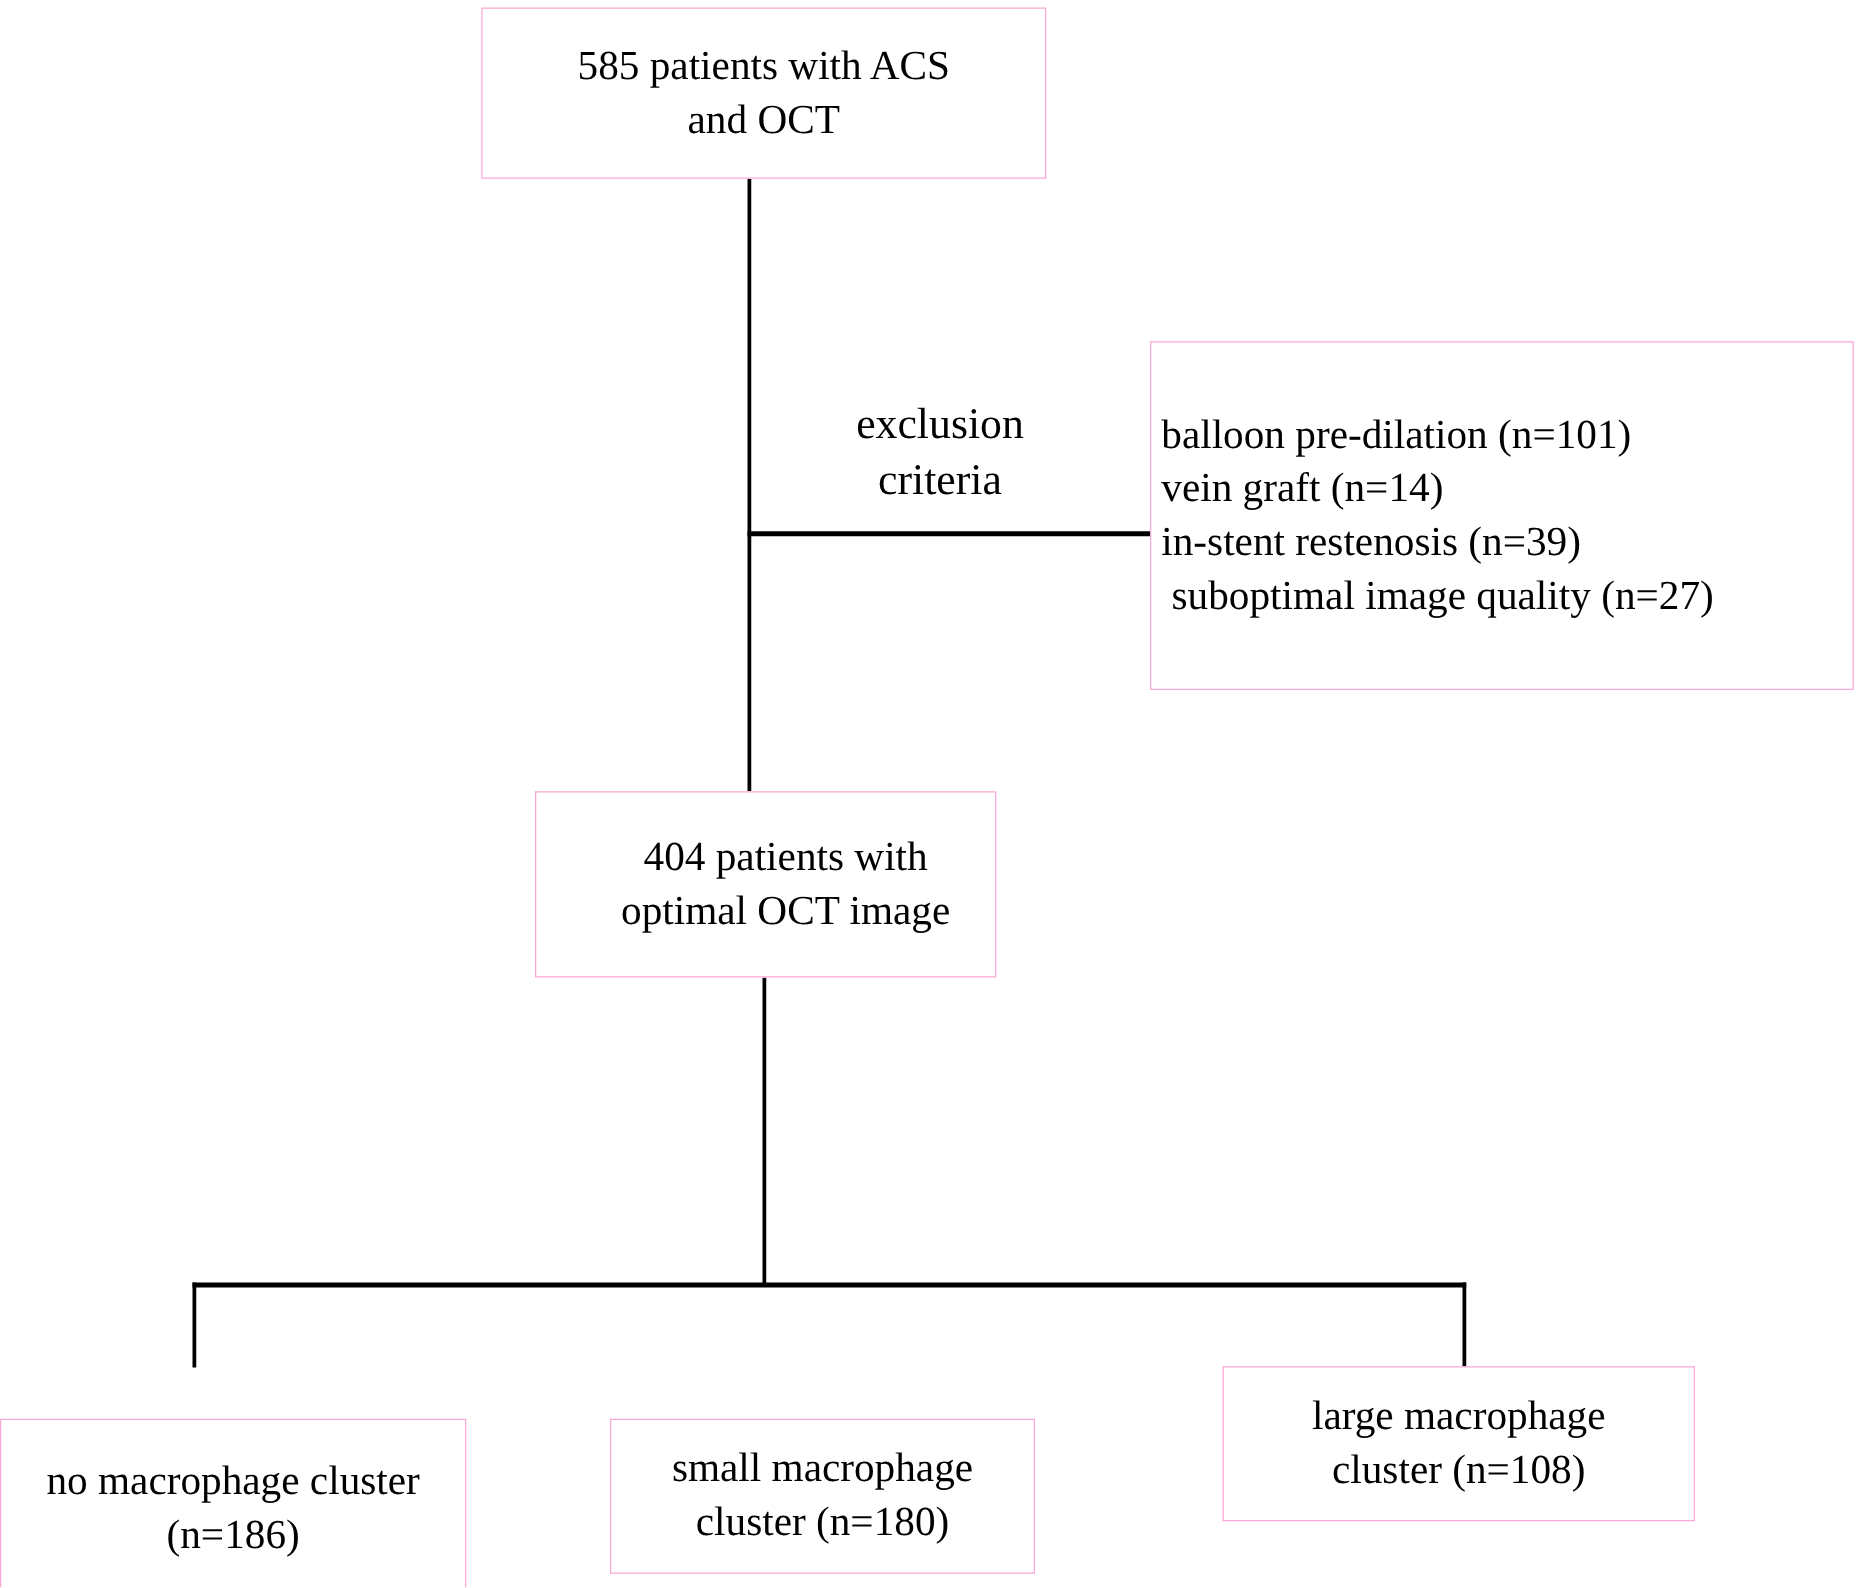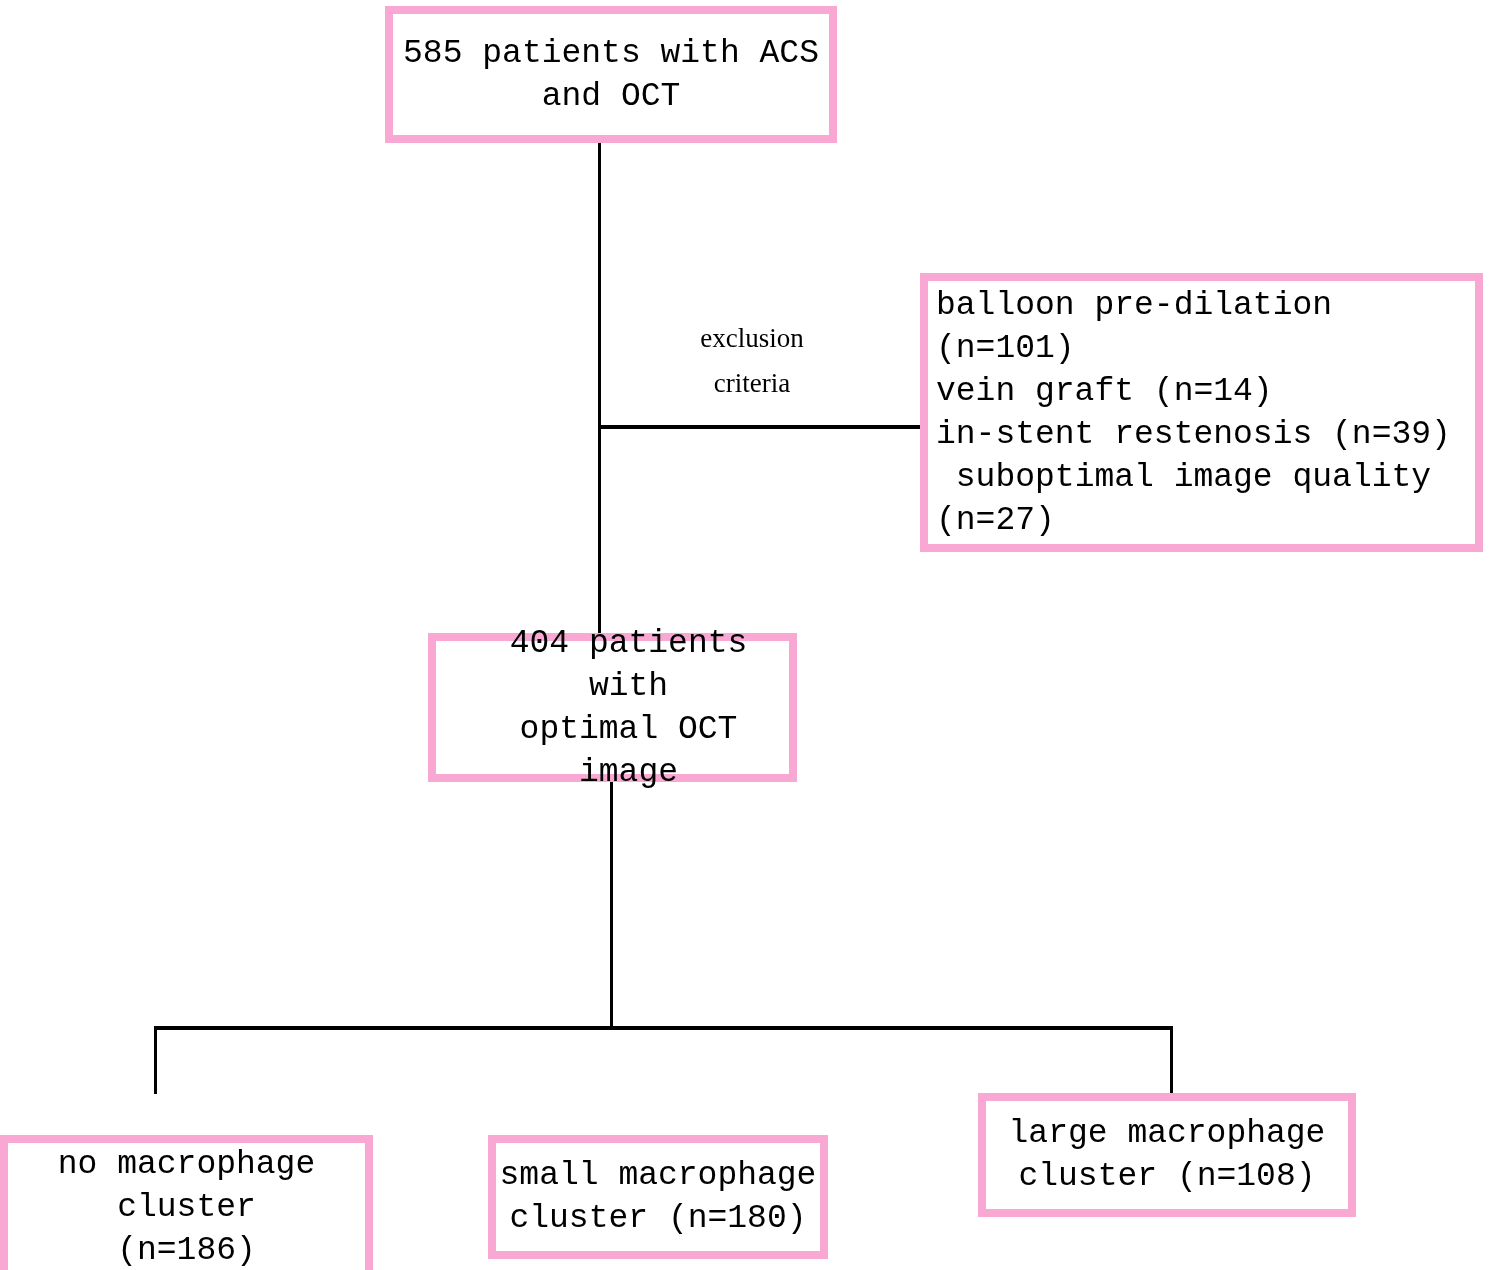--- a/index.html
+++ b/index.html
@@ -12,42 +12,41 @@
     width: 1494px;
     height: 1270px;
     background: #ffffff;
     color: #000000;
     font-family: "Liberation Serif", "DejaVu Serif", serif;
     overflow: hidden;
   }
   .node {
     position: absolute;
     box-sizing: border-box;
-    border: 8px solid #f9a8d4;
+    border: 1px solid #f9a8d4;
     background: #ffffff;
     display: flex;
     align-items: center;
     justify-content: center;
     text-align: center;
     font-size: 33px;
     line-height: 43px;
     white-space: pre-line;
-    font-family: Liberation Mono, monospace;
   }
   .node.left-align {
     justify-content: flex-start;
     text-align: left;
     white-space: pre-wrap;
     padding-left: 8px;
     padding-right: 16px;
   }
   .floating-label {
     position: absolute;
     text-align: center;
-    font-size: 27px;
+    font-size: 35px;
     line-height: 45px;
     white-space: pre-line;
   }
   .line {
     position: absolute;
     background: #000000;
   }
   
   #box-top        { left: 385px; top: 6px;    width: 452px; height: 137px; }
   #box-exclusion  { left: 920px; top: 273px;  width: 563px; height: 279px; }

